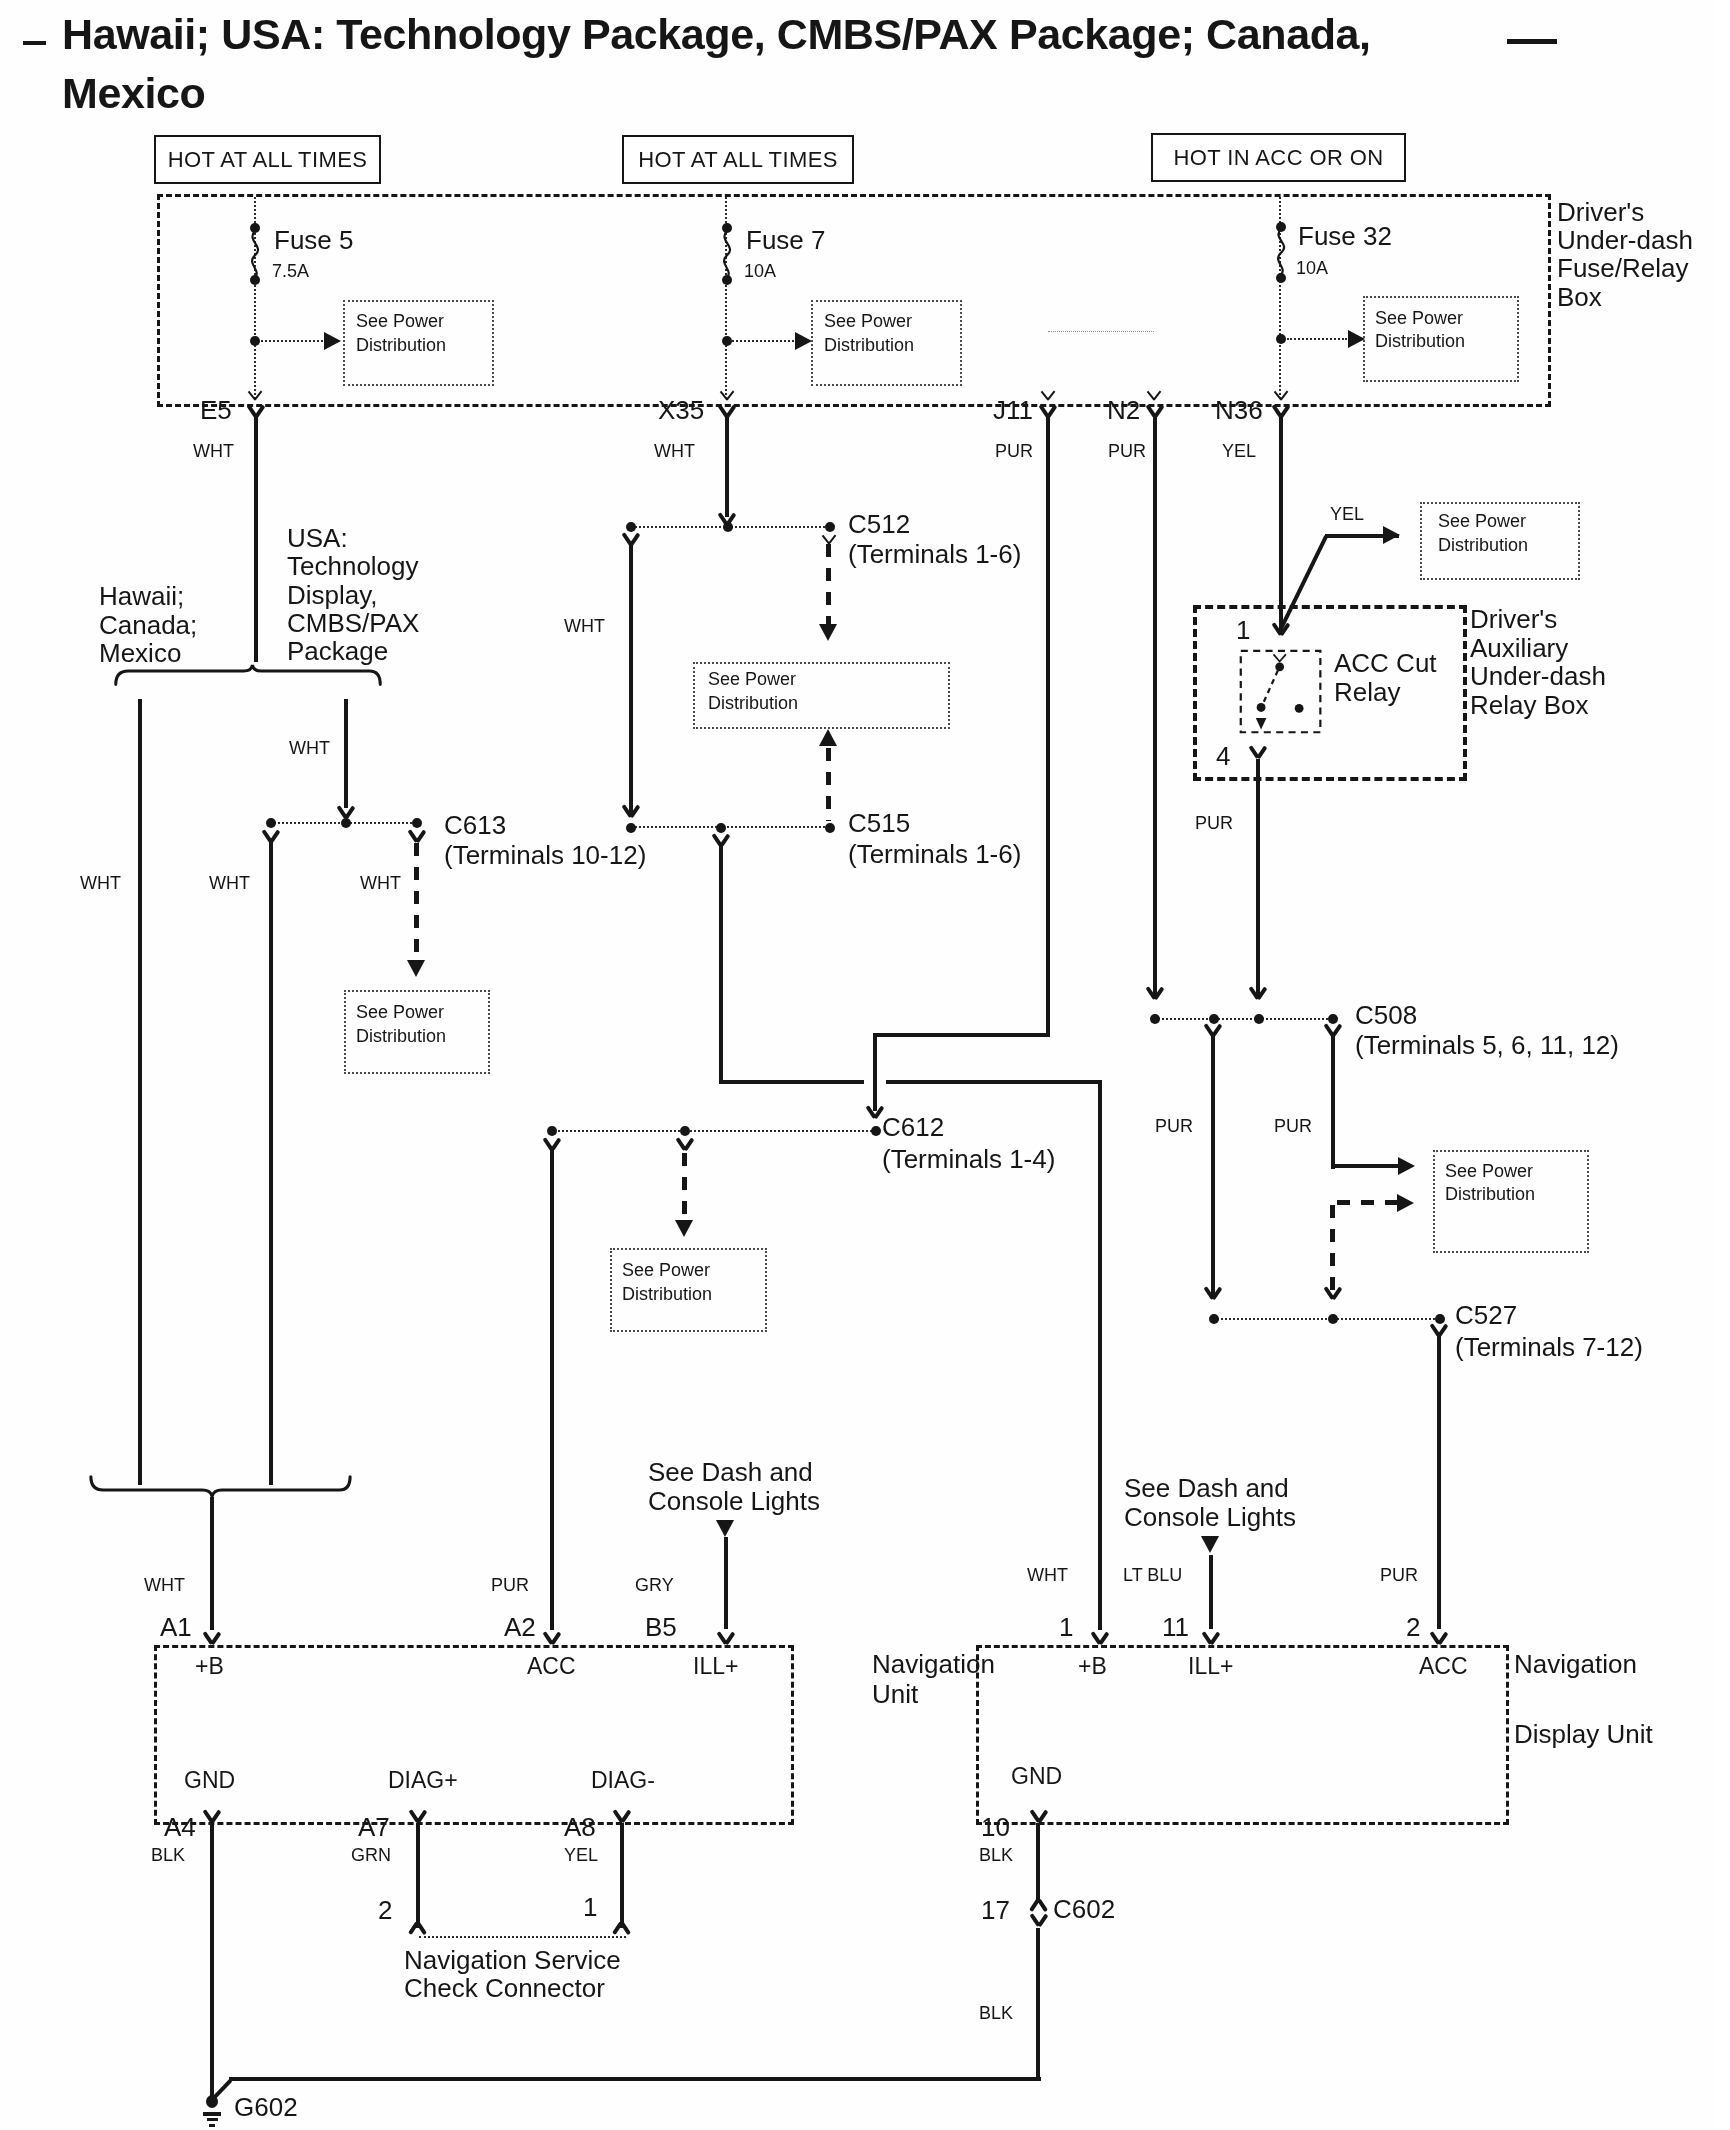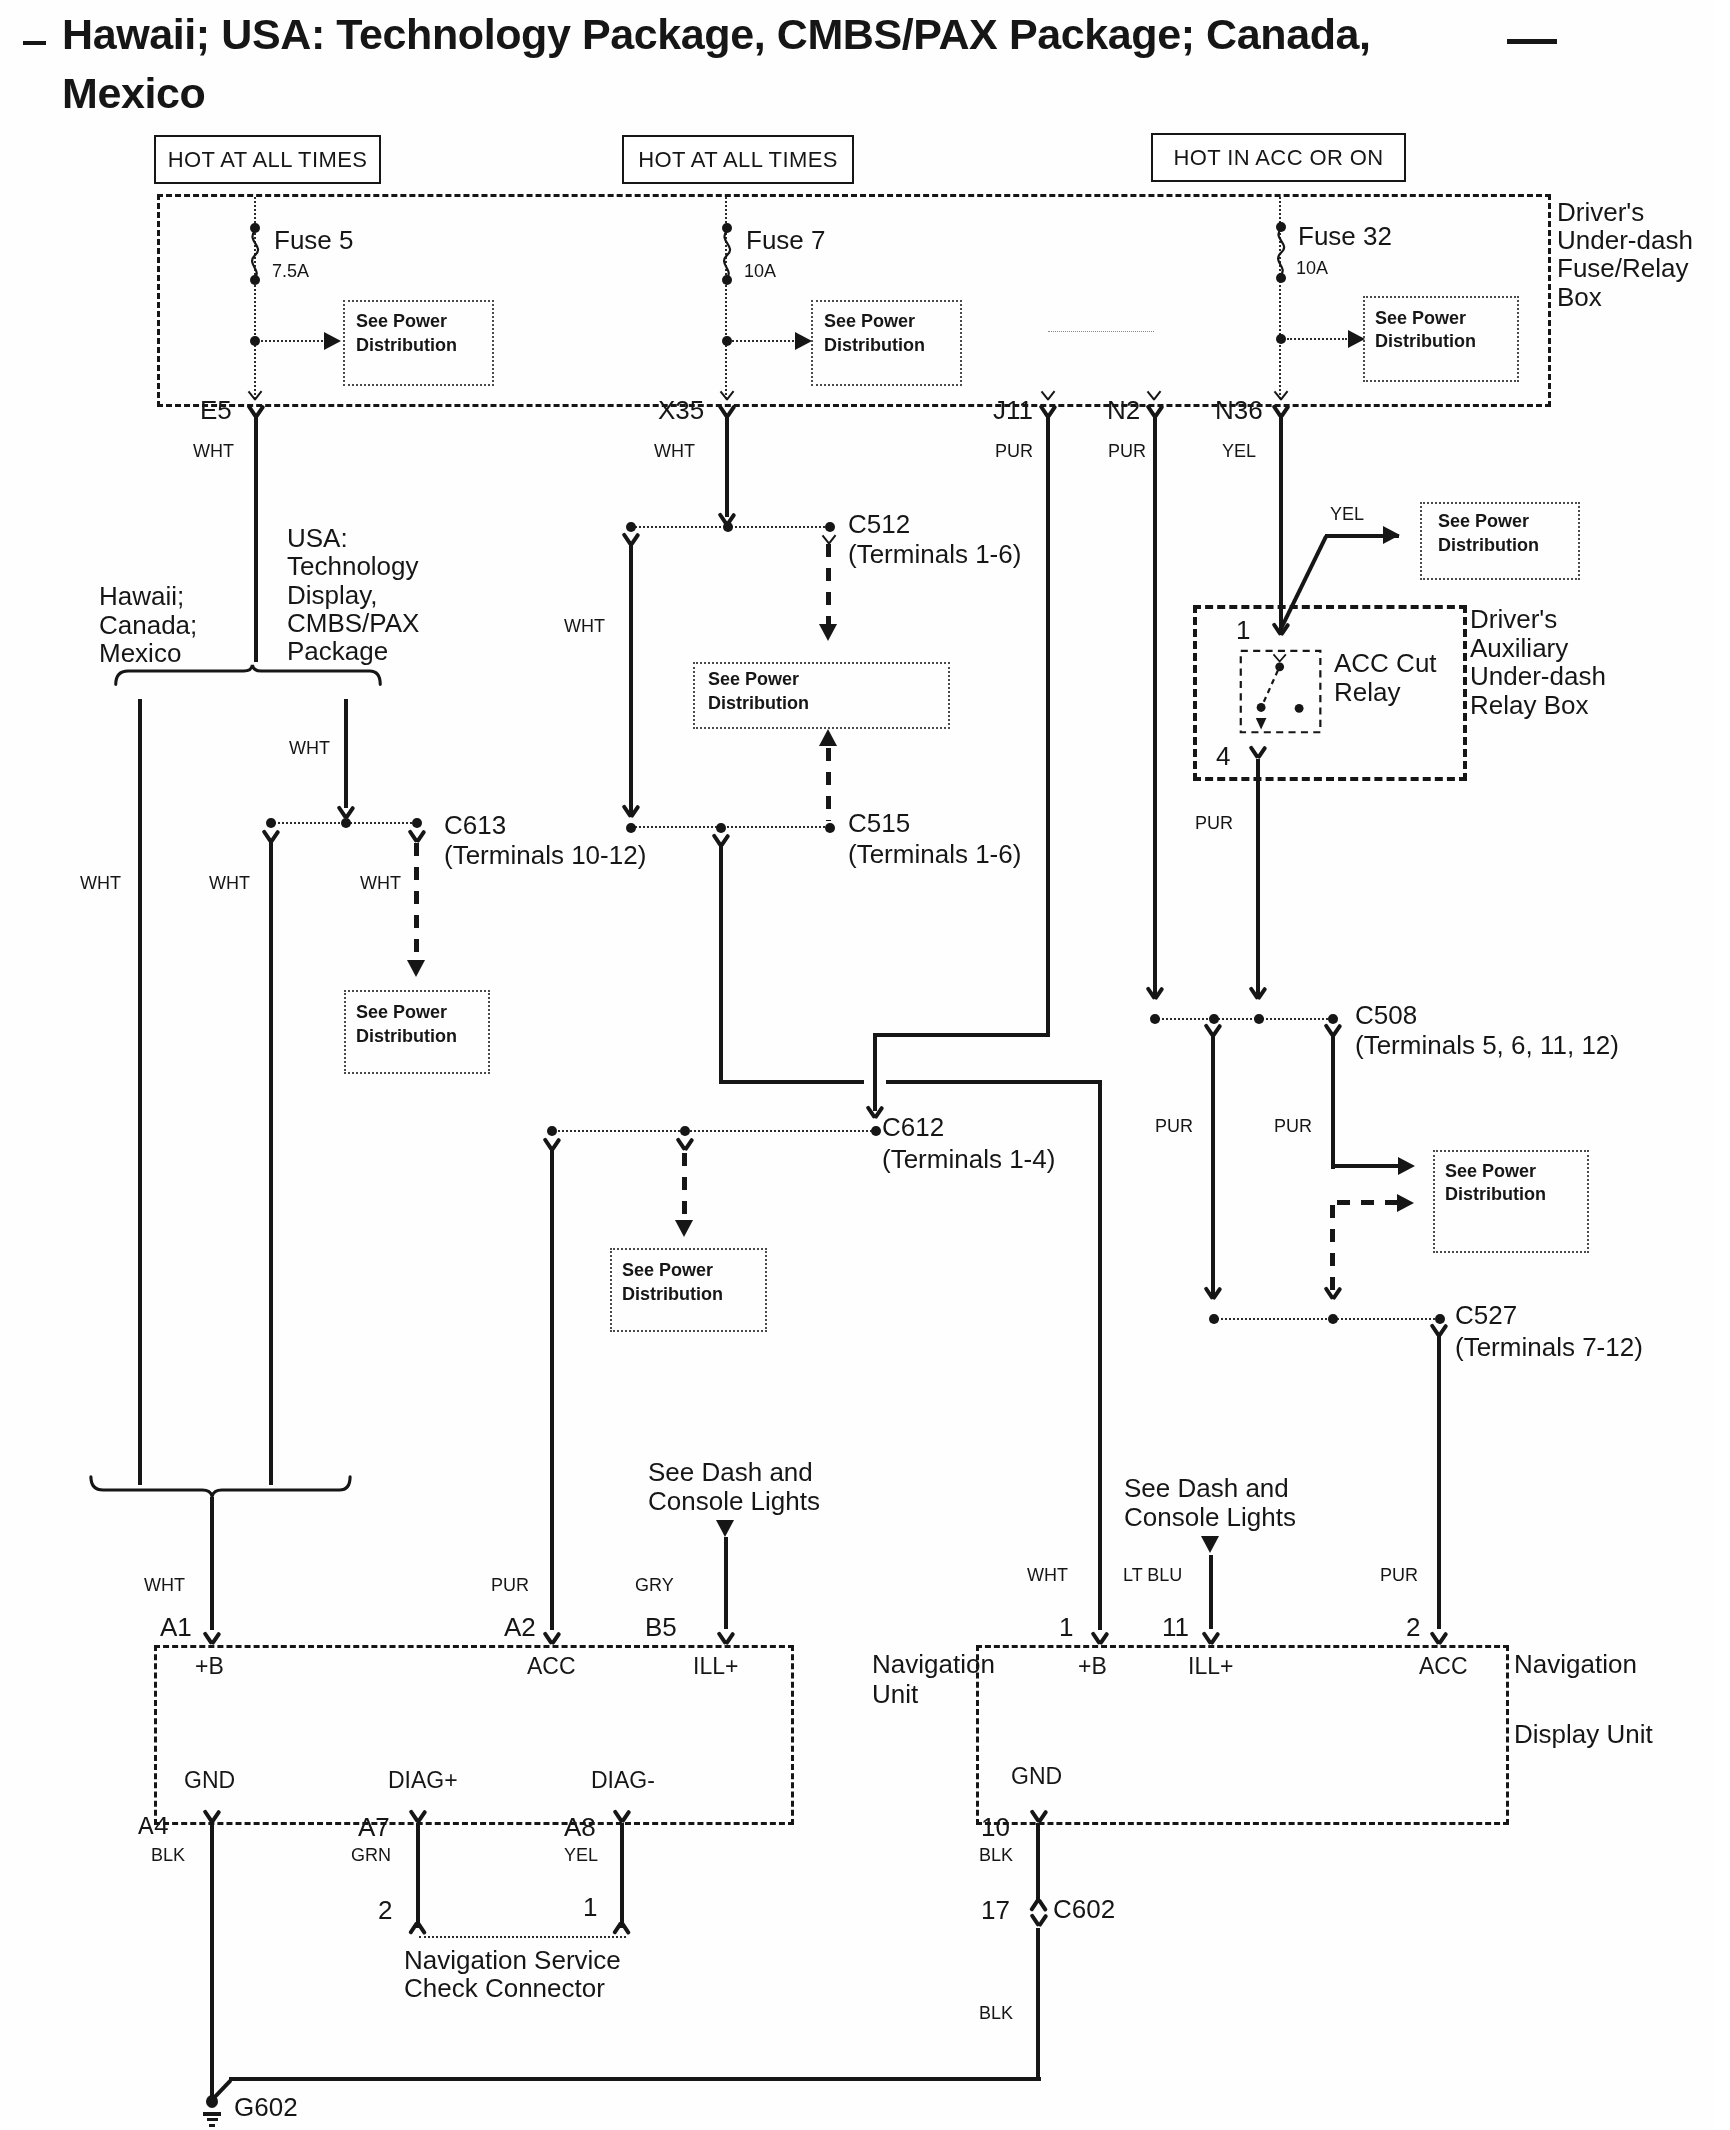--- a/index.html
+++ b/index.html
@@ -1,21 +1,21 @@
 <!DOCTYPE html>
 <html style="font-size:14px"><head>
 <meta charset="utf-8">
 <style>
   html,body{margin:0;padding:0;background:#ffffff;}
   #page{position:relative;width:1715px;height:2131px;background:#fefefe;overflow:hidden;
         font-family:"Liberation Sans",sans-serif;color:#161616;}
   .lbl{position:absolute;font-size:26px;line-height:1.05;white-space:nowrap;color:#161616;}
   .sm{font-size:18px;}
   .md{font-size:23px;}
-  .bold{font-weight:bold;}
+  .bold{font-weight:normal;}
   .title{font-size:43px;font-weight:bold;letter-spacing:-0.4px;}
   .wv{position:absolute;width:4.4px;background:#161616;}
   .wh{position:absolute;height:4.4px;background:#161616;}
   .dotv{position:absolute;width:0;border-left:2.7px dotted #2b2b2b;}
   .doth{position:absolute;height:0;border-top:2.7px dotted #2b2b2b;}
   .fdoth{position:absolute;height:0;border-top:1.8px dotted #8a8a8a;}
   .dashv{position:absolute;width:5.3px;background:repeating-linear-gradient(180deg,#161616 0 13.3px,transparent 13.3px 24px);}
   .dashh{position:absolute;height:5.3px;background:repeating-linear-gradient(90deg,#161616 0 13.3px,transparent 13.3px 24px);}
   .dot{position:absolute;width:9.8px;height:9.8px;border-radius:50%;background:#161616;}
   .dbox{position:absolute;border:3.5px dashed #161616;background:transparent;}
@@ -344,21 +344,21 @@
   <div class="lbl" style="left:872px;top:1681px;">Unit</div>
 
   <div class="dbox" style="left:976px;top:1645px;width:527px;height:174px;"></div>
   <div class="lbl md" style="left:1078px;top:1654px;">+B</div>
   <div class="lbl md" style="left:1188px;top:1654px;">ILL+</div>
   <div class="lbl md" style="left:1419px;top:1654px;">ACC</div>
   <div class="lbl md" style="left:1011px;top:1764px;">GND</div>
   <div class="lbl" style="left:1514px;top:1651px;">Navigation</div>
   <div class="lbl" style="left:1514px;top:1681px;margin-top:40px;">Display Unit</div>
 
-  <div class="lbl" style="left:138px;top:1814px;font-family:Liberation Mono, monospace;">A4</div>
+  <div class="lbl" style="left:164px;top:1814px;">A4</div>
   <div class="yc" style="left:202px;top:1809px;"></div>
   <div class="lbl sm" style="left:151px;top:1846px;">BLK</div>
   <div class="wv" style="left:210px;top:1823px;height:273px;"></div>
 
   <div class="lbl" style="left:358px;top:1814px;">A7</div>
   <div class="yc" style="left:408px;top:1809px;"></div>
   <div class="lbl sm" style="left:351px;top:1846px;">GRN</div>
   <div class="wv" style="left:416px;top:1823px;height:105px;"></div>
   <div class="yc flip" style="left:408px;top:1922px;"></div>
 

